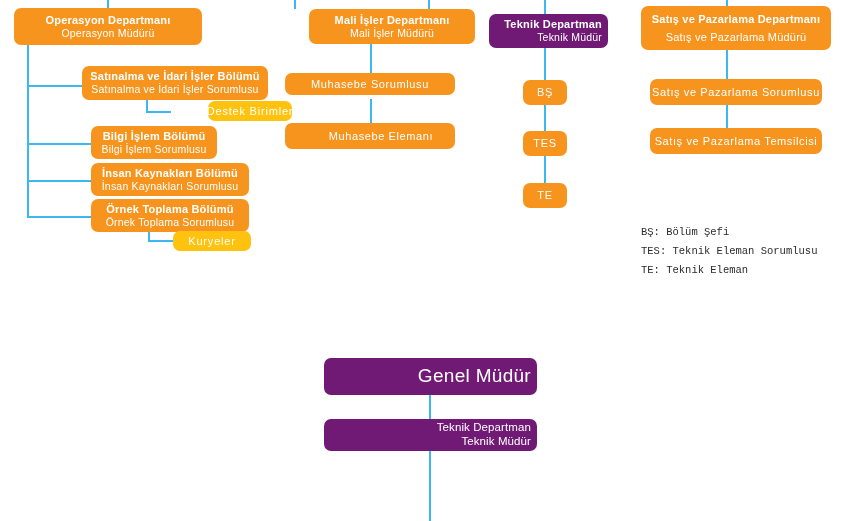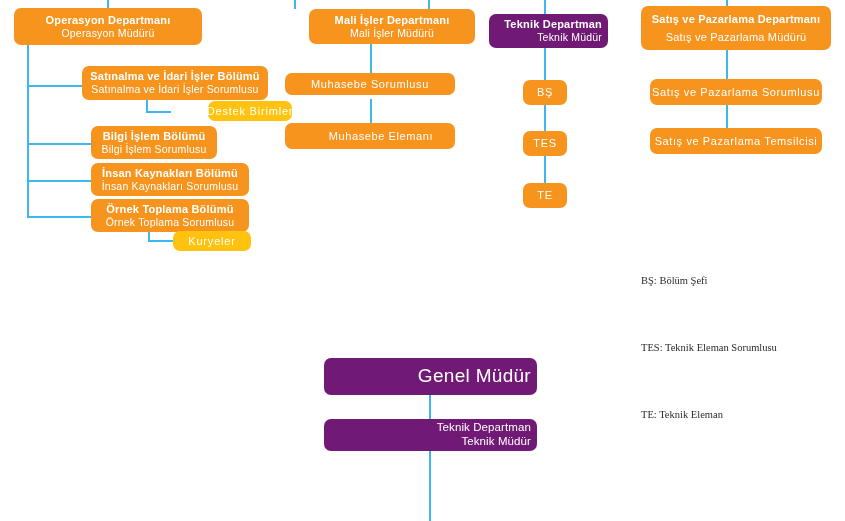--- a/index.html
+++ b/index.html
@@ -94,22 +94,21 @@
     position: absolute;
     left: 641px;
     top: 223px;
     width: 200px;
   }
   #legend .legend-row {
     font-size: 10.5px;
     color: #2b2b2b;
     line-height: 19px;
     white-space: nowrap;
-    font-family: Liberation Serif, serif;
-    margin-top: 48px;
+    font-family: Liberation Mono, monospace;
   }
 </style>
 </head>
 <body>
 
 <div id="chart-root">
 
   <div class="conn v" style="left:107px; top:0px; height:9px;"></div>
   <div class="conn v" style="left:294px; top:0px; height:9px;"></div>
   <div class="conn v" style="left:428px; top:0px; height:10px;"></div>

